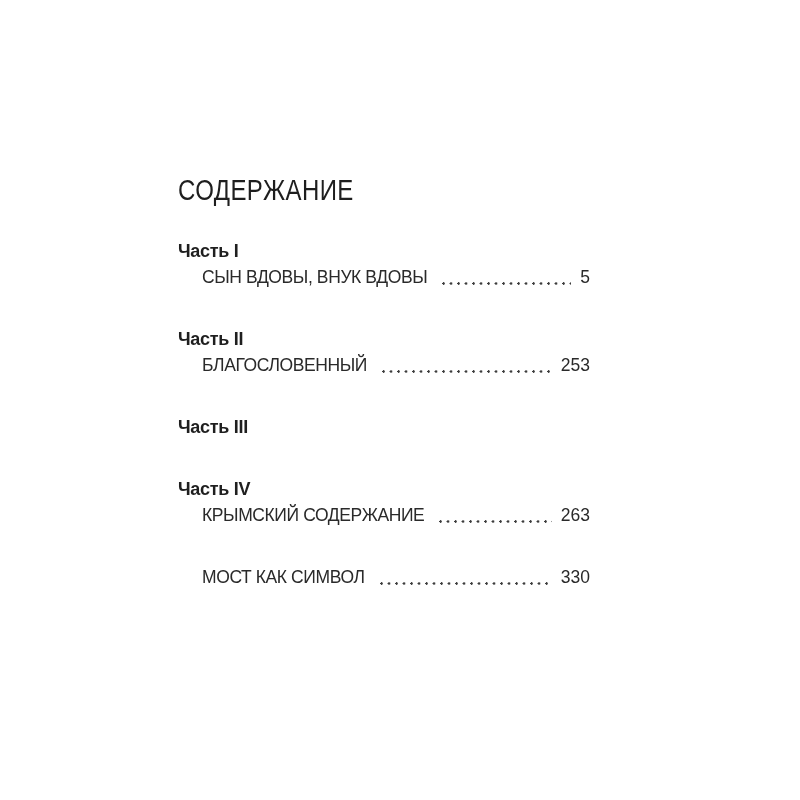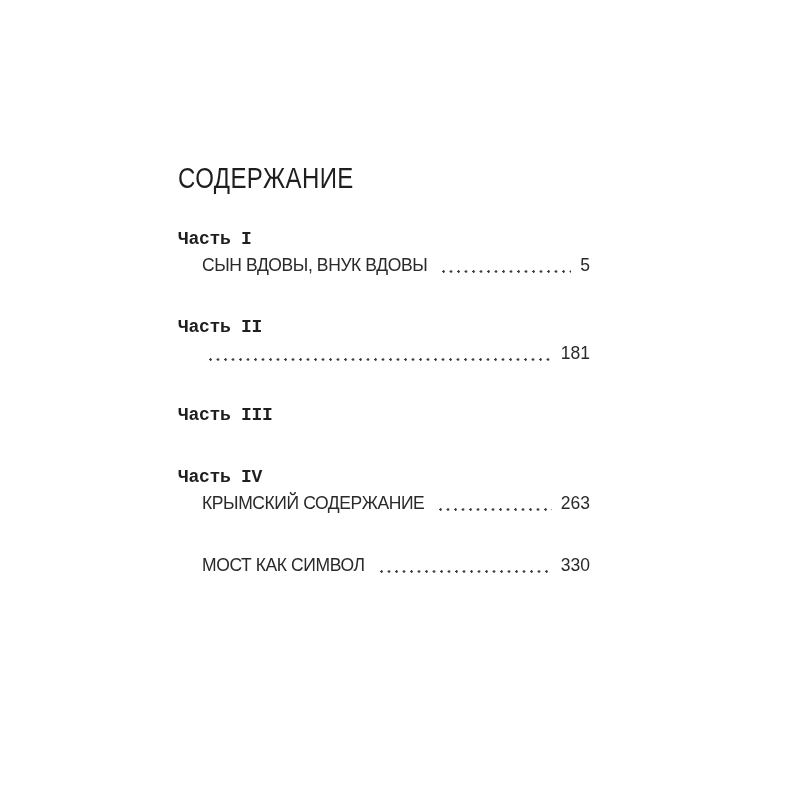--- a/index.html
+++ b/index.html
@@ -9,21 +9,21 @@
     overflow: hidden;
   }
   body {
     font-family: "Liberation Sans", "DejaVu Sans", sans-serif;
     color: #242424;
     position: relative;
   }
   .page {
     position: absolute;
     left: 178px;
-    top: 160px;
+    top: 172px;
     width: 412px;
   }
   .toc-title {
     font-size: 30px;
     font-weight: 500;
     line-height: 36px;
     color: #1e1e1e;
     letter-spacing: 0.5px;
     transform: scaleX(0.8);
     transform-origin: left center;
@@ -33,21 +33,20 @@
   .toc-section {
     margin-bottom: 36px;
   }
   .part-heading {
     font-size: 18px;
     font-weight: 700;
     line-height: 26px;
     letter-spacing: -0.3px;
     color: #1f1f1f;
     white-space: nowrap;
-    font-family: Liberation Mono, monospace;
   }
   .toc-row {
     display: flex;
     align-items: baseline;
     padding-left: 24px;
     font-size: 17.5px;
     line-height: 26px;
     letter-spacing: -0.4px;
     color: #2a2a2a;
     gap: 8px;
@@ -82,22 +81,23 @@
     <div class="toc-row">
       <span class="chapter">СЫН ВДОВЫ, ВНУК ВДОВЫ</span>
       <span class="leader"></span>
       <span class="pagenum">5</span>
     </div>
   </div>
 
   <div class="toc-section">
     <div class="part-heading">Часть II</div>
     <div class="toc-row">
+      <span class="chapter">БЛАГОСЛОВЕННЫЙ</span>
       <span class="leader"></span>
-      <span class="pagenum">181</span>
+      <span class="pagenum">253</span>
     </div>
   </div>
 
   <div class="toc-section">
     <div class="part-heading">Часть III</div>
   </div>
 
   <div class="toc-section">
     <div class="part-heading">Часть IV</div>
     <div class="toc-row">

